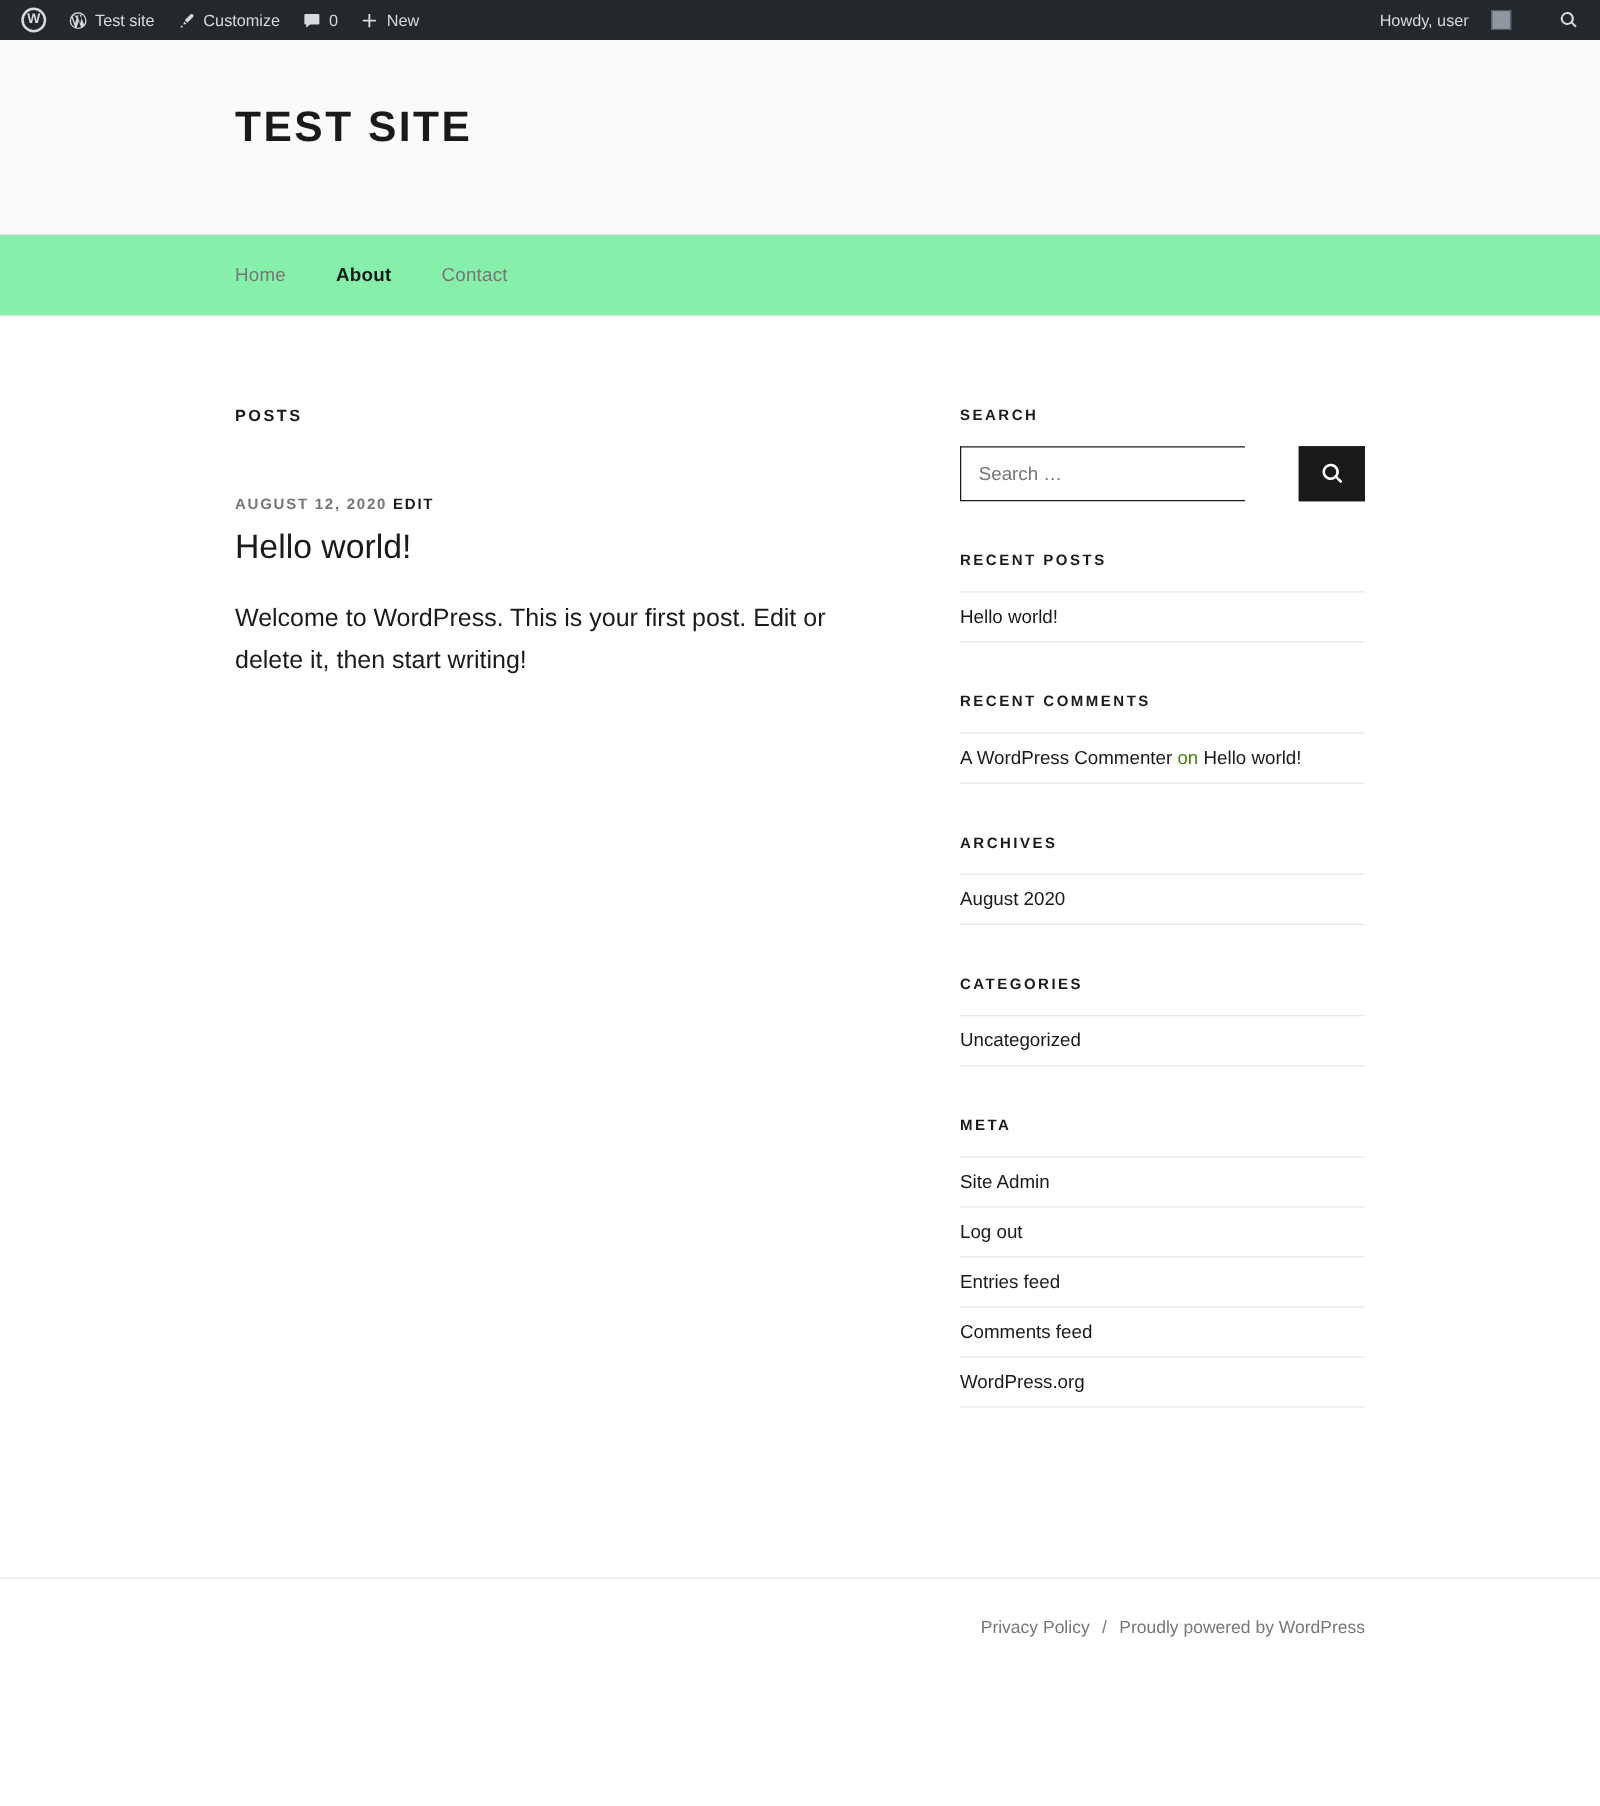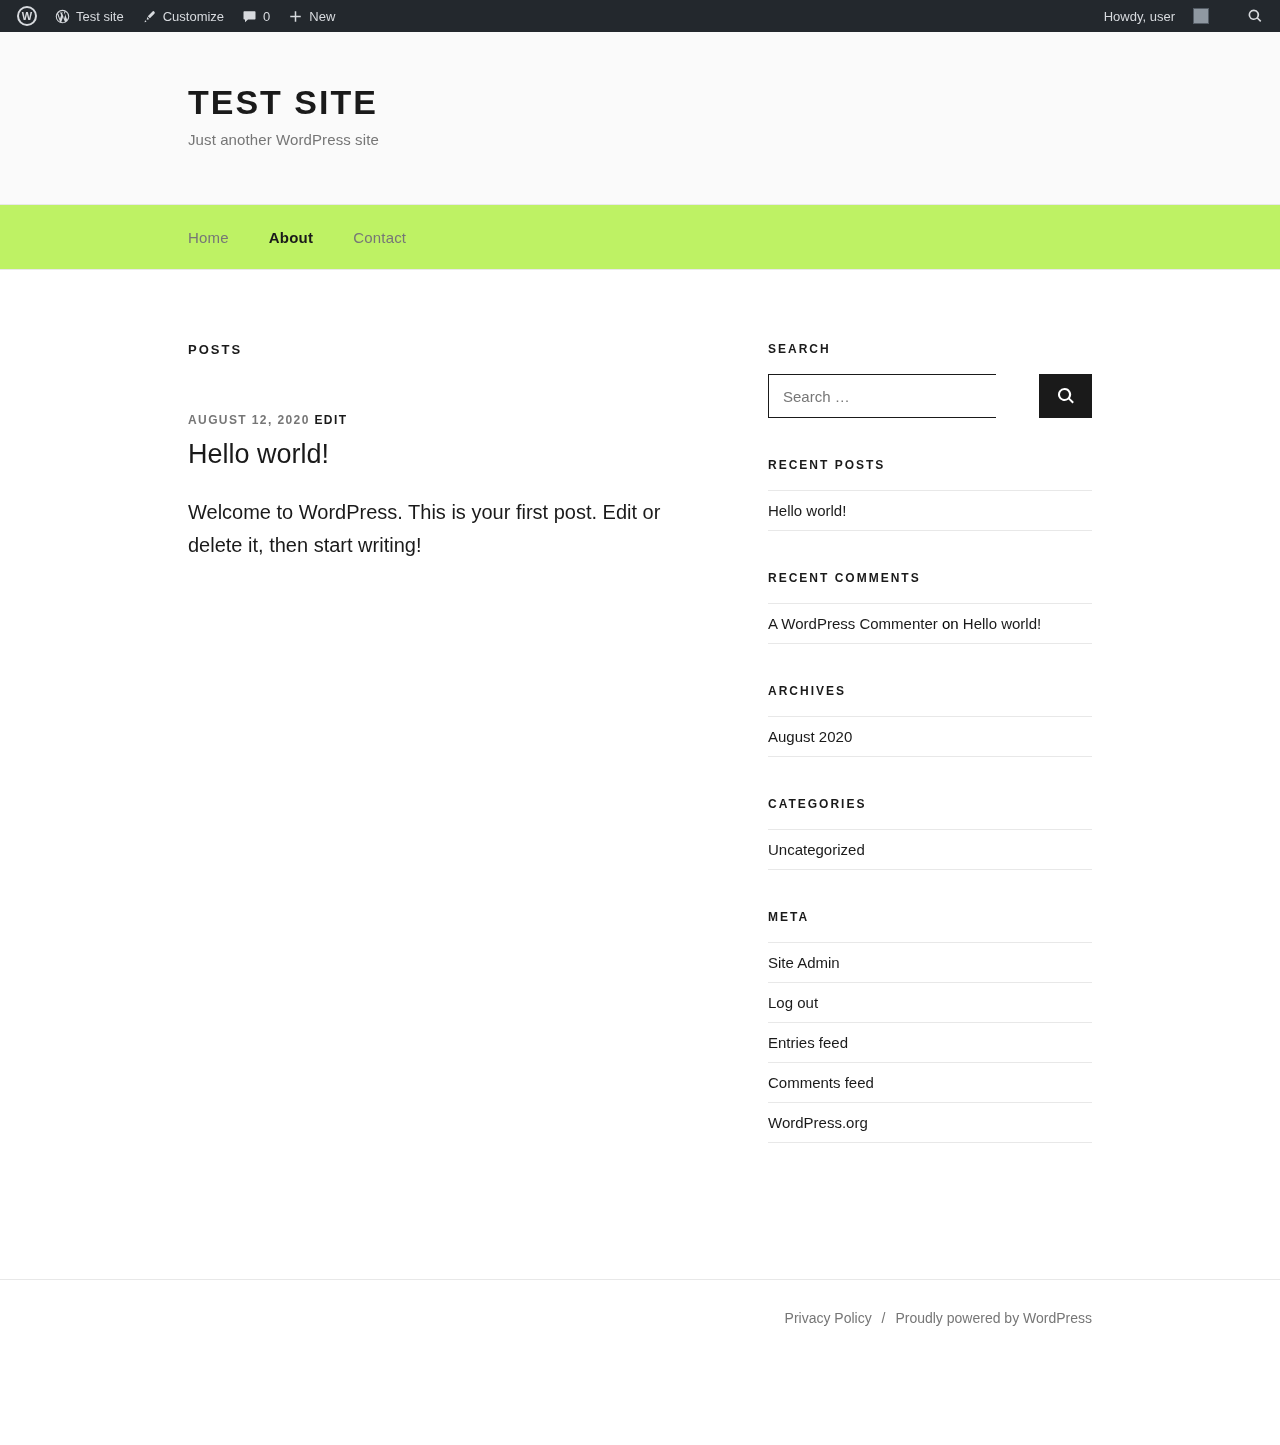--- a/index.html
+++ b/index.html
@@ -84,21 +84,21 @@
   .site-desc {
     font-size: 15px;
     color: #767676;
     margin: 0;
     letter-spacing: 0.1px;
   }
 
   
   .site-nav {
     border-bottom: 1px solid #e8e8e8;
-    background: #bef264;
+    background: #86efac;
   }
   .nav-inner { display: flex; align-items: center; height: 64px; }
   .nav-item {
     font-size: 15px;
     color: #767676;
     margin-right: 40px;
     cursor: pointer;
     letter-spacing: 0.2px;
   }
   .nav-item.current { color: #1a1a1a; font-weight: bold; }
@@ -180,21 +180,21 @@
 
   .widget-list { list-style: none; margin: 0; padding: 0; }
   .widget-list li {
     border-bottom: 1px solid #e8e8e8;
     padding: 11px 0;
     font-size: 15px;
     color: #1a1a1a;
   }
   .widget-list li:first-child { border-top: 1px solid #e8e8e8; }
   .widget-list a { color: #1a1a1a; text-decoration: none; cursor: pointer; }
-  .comment-line .sep { color: #000000; }
+  .comment-line .sep { color: #4d7c0f; }
 
   
   .site-footer {
     border-top: 1px solid #e8e8e8;
     margin-top: 96px;
     padding: 30px 0 40px 0;
     text-align: right;
   }
   .footer-inner {
     font-size: 14px;
@@ -256,21 +256,20 @@
             <path d="M8.5 2a6.5 6.5 0 104.06 11.58l3.93 3.92 1.42-1.42-3.93-3.92A6.5 6.5 0 008.5 2zm0 2a4.5 4.5 0 110 9 4.5 4.5 0 010-9z"></path>
           </svg>
       </span>
     </div>
   </div>
 </div>
 
 <header class="site-header">
   <div class="container">
     <h1 class="site-title">TEST SITE</h1>
-    <p class="site-desc">Just another WordPress site</p>
   </div>
 </header>
 
 <nav class="site-nav">
   <div class="container">
     <div class="nav-inner">
       <span class="nav-item">Home</span>
       <span class="nav-item current">About</span>
       <span class="nav-item">Contact</span>
     </div>

